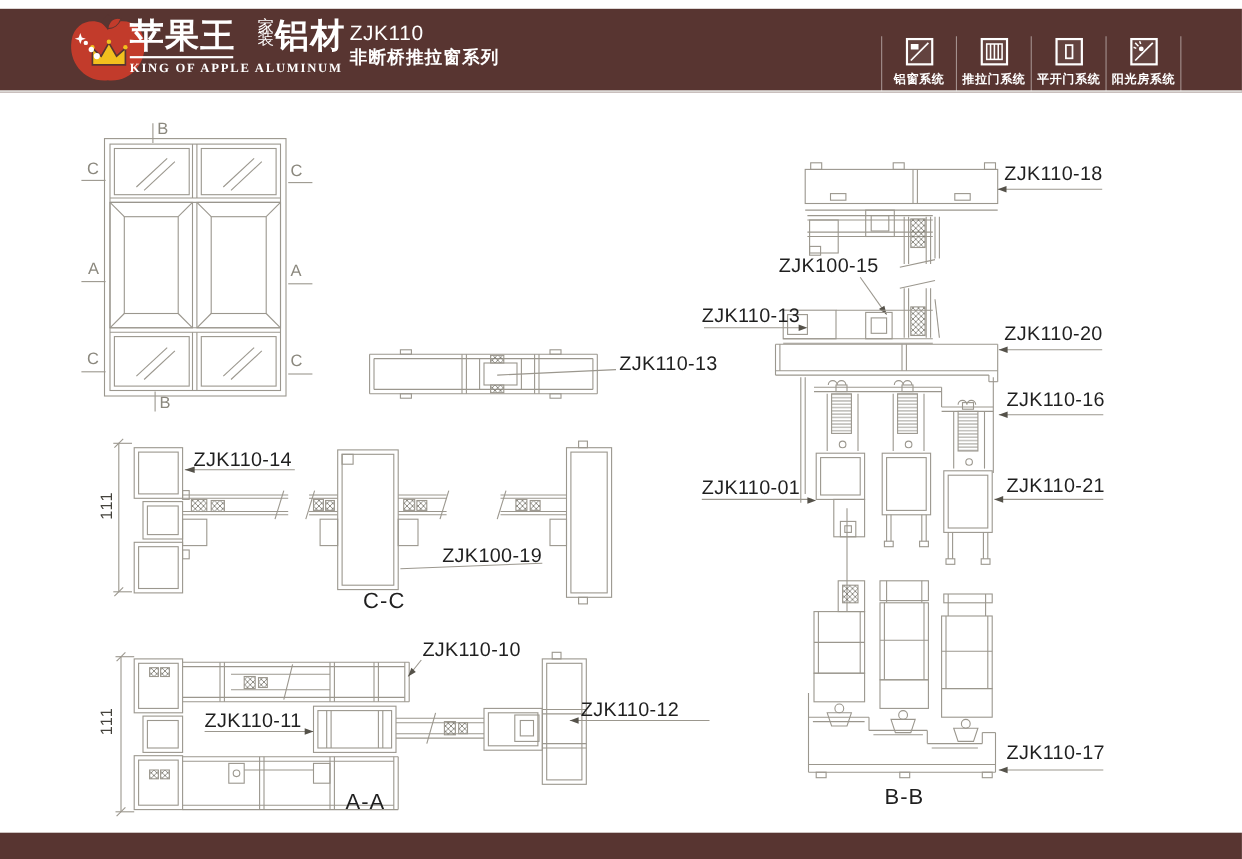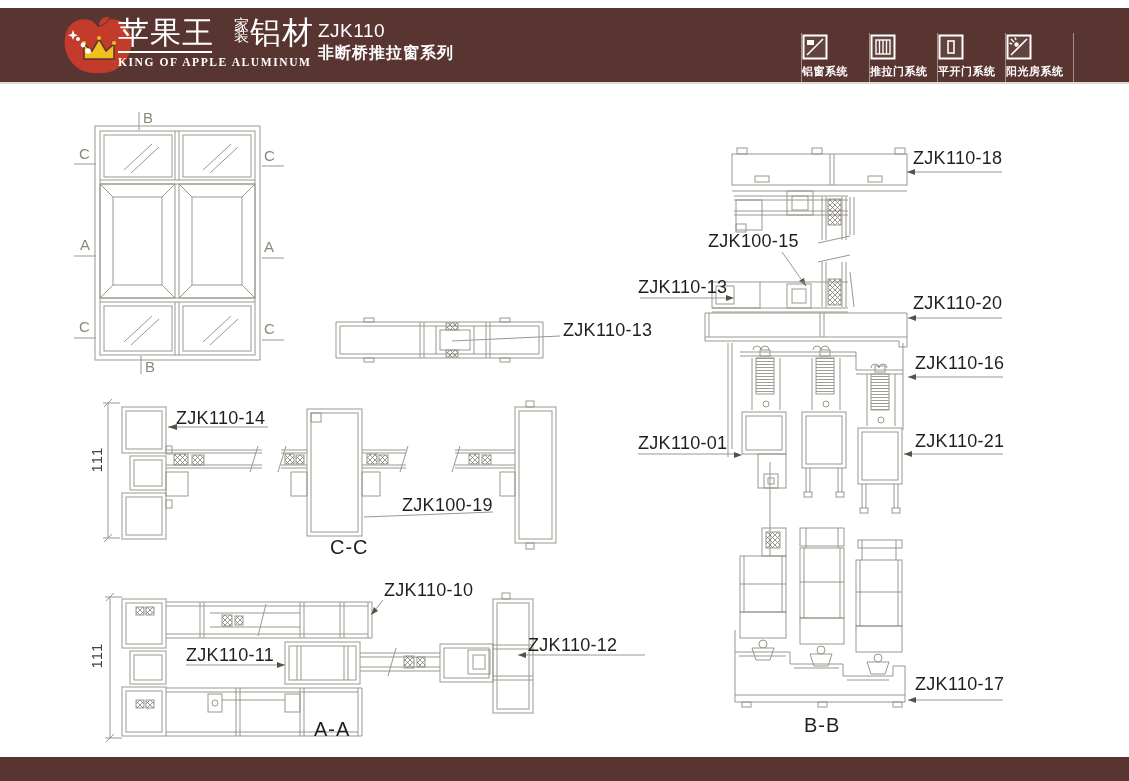--- a/index.html
+++ b/index.html
@@ -5,31 +5,31 @@
   html,body{margin:0;padding:0;background:#ffffff;width:1129px;height:781px;
     font-family:"Liberation Sans",sans-serif;overflow:hidden;position:relative}
   :root{--maroon:#583531;--ink:#1f1f1f;--ln:#9b978e;--mk:#8b887e}
 
   
   .topbar{position:absolute;left:0;top:8px;width:1129px;height:74px;
     background:var(--maroon);border-bottom:2px solid #dcd9d6;color:#fff}
   .logo-svg{position:absolute;left:58px;top:5px}
   .brand{position:absolute;left:118px;top:9px}
   .brand-row{display:flex;align-items:flex-start;line-height:1}
-  .cn-main,.cn-suffix{font-size:31px;font-weight:normal;letter-spacing:1px}
+  .cn-main,.cn-suffix{font-size:31px;font-weight:bold;letter-spacing:1px}
   .cn-tag{font-size:15px;line-height:11px;width:13px;margin:2px 3px 0 20px;
     white-space:normal;word-break:break-all}
   .brand-underline{width:94px;height:2px;background:#fff;margin-top:3px}
   .brand-en{font-family:"Liberation Serif",serif;font-weight:bold;font-size:11.5px;
     letter-spacing:1.6px;margin-top:3px;white-space:nowrap}
   .series{position:absolute;left:318px;top:13px;line-height:1}
   .series-code{font-size:19px;font-weight:normal;letter-spacing:.5px}
   .series-name{font-size:16px;font-weight:bold;margin-top:5px;letter-spacing:1px}
   .nav{position:absolute;left:801px;top:25px;display:flex;height:50px}
-  .nav-item{width:67px;display:flex;flex-direction:column;
+  .nav-item{width:67px;display:flex;flex-direction:column;align-items:center;
     border-left:1px solid rgba(255,255,255,.45);cursor:pointer}
   .nav-item:last-child{border-right:1px solid rgba(255,255,255,.45)}
   .nav-icon{margin-top:1px}
   .nav-label{font-size:11px;font-weight:bold;margin-top:4px;letter-spacing:.5px;white-space:nowrap}
 
   
   .botbar{position:absolute;left:0;top:757px;width:1129px;height:24px;background:var(--maroon)}
 
   
   #art{position:absolute;left:0;top:0}

